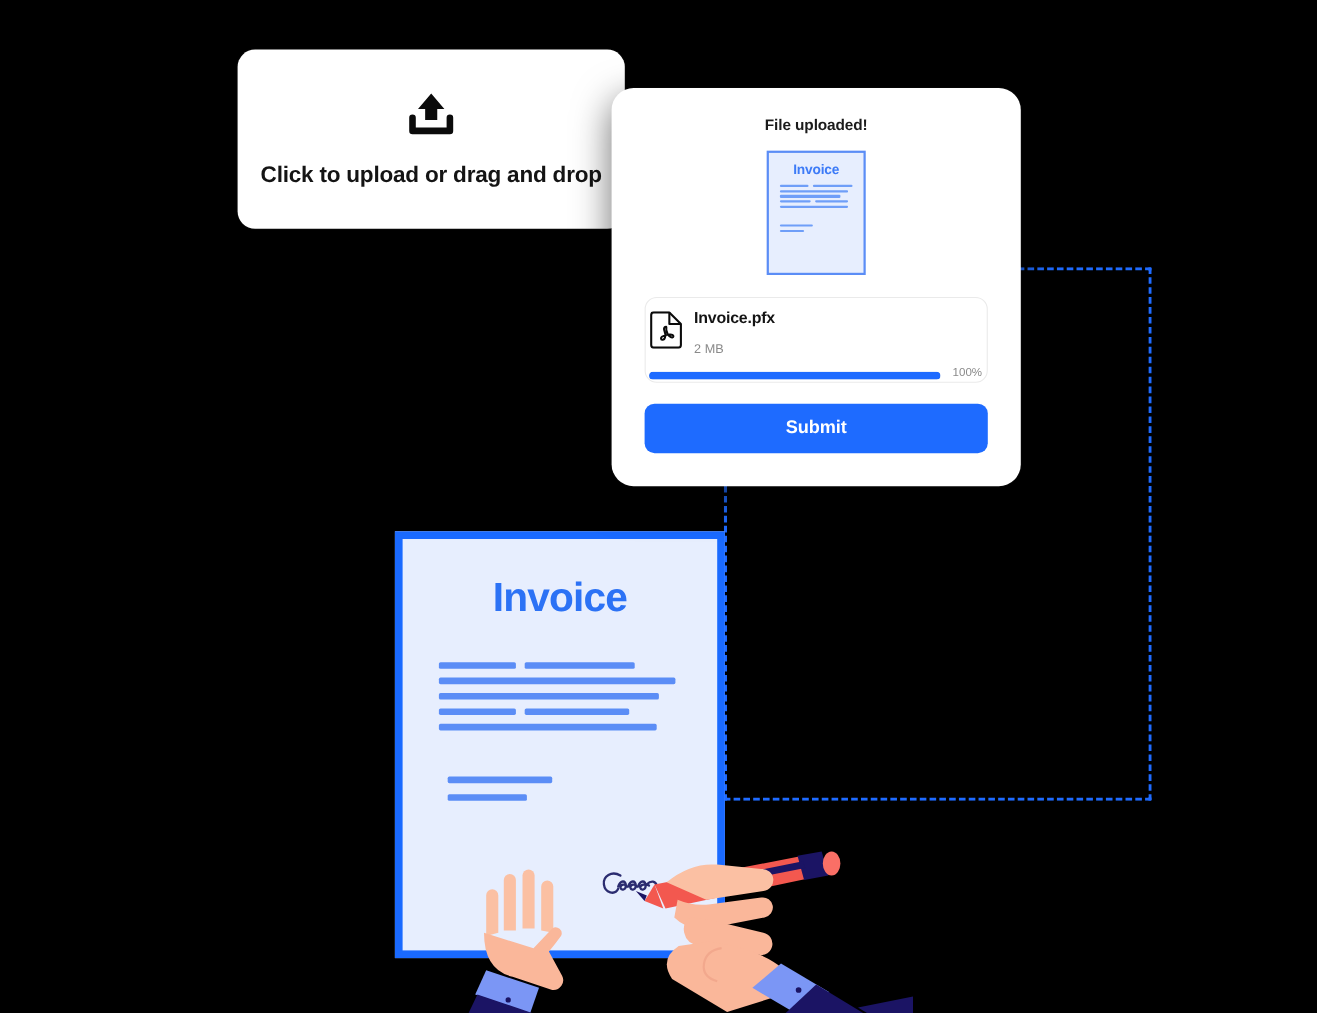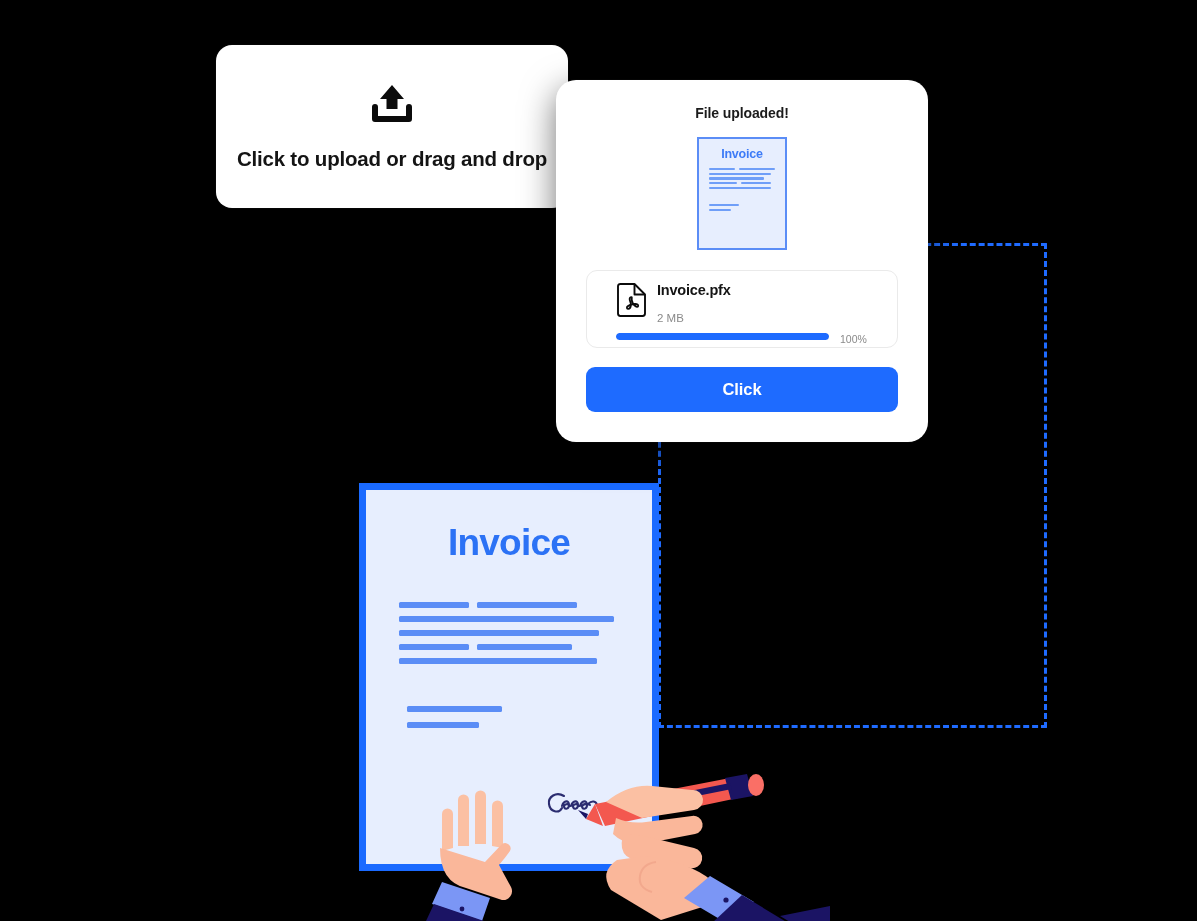--- a/index.html
+++ b/index.html
@@ -72,29 +72,29 @@
   .thumb .t-lines { width:66px; margin-top:7px; }
   .thumb .t-row { display:flex; gap:4px; margin-bottom:2.5px; }
   .thumb .t-bar { height:2.2px; background:#6F9EF8; border-radius:1px; }
 
   
   .file-panel {
     margin-top:20px;
     width:100%; height:78px;
     border:1px solid #EAEAEA;
     border-radius:11px;
-    padding:11px 29px 10px;
+    padding:11px 3px 10px;
     display:flex; flex-direction:column;
   }
   .file-top { display:flex; align-items:flex-start; gap:11px; }
   .pdf-ico { width:30px; height:34px; flex:none; margin-top:1px; }
   .file-meta { display:flex; flex-direction:column; gap:3px; }
   .file-name { font-size:14.5px; font-weight:700; color:#141414; letter-spacing:-0.2px; }
   .file-size { font-size:11.5px; color:#8A8A8A;margin-top:11px; }
-  .prog-row { display:flex; align-items:flex-start; gap:11px; margin-top:9px; }
+  .prog-row { display:flex; align-items:flex-end; gap:11px; margin-top:9px; }
   .prog-track {
     flex:1; height:7px; background:#E9E9E9; border-radius:4px; overflow:hidden;
   }
   .prog-fill { height:100%; background:#1E6BFF; border-radius:4px; }
   .prog-pct { font-size:10.5px; color:#8A8A8A; min-width:28px; }
 
   
   #submit-button {
     margin-top:19px;
     width:100%; height:45px;
@@ -202,21 +202,21 @@
         </div>
       </div>
       <div class="prog-row">
         <div class="prog-track">
           <div class="prog-fill" id="prog-fill" style="width: 100%;"></div>
         </div>
         <div class="prog-pct">100%</div>
       </div>
     </div>
 
-    <button id="submit-button">Click</button>
+    <button id="submit-button">Submit</button>
   </div>
 
   <div id="invoice-doc">
     <div class="inv-title">Invoice</div>
     <div class="inv-body" id="inv-body">
         <div class="inv-row">
           <div class="inv-bar" style="width: 70px;"></div>
           <div class="inv-bar" style="width: 100px;"></div>
         </div>
         <div class="inv-row">

